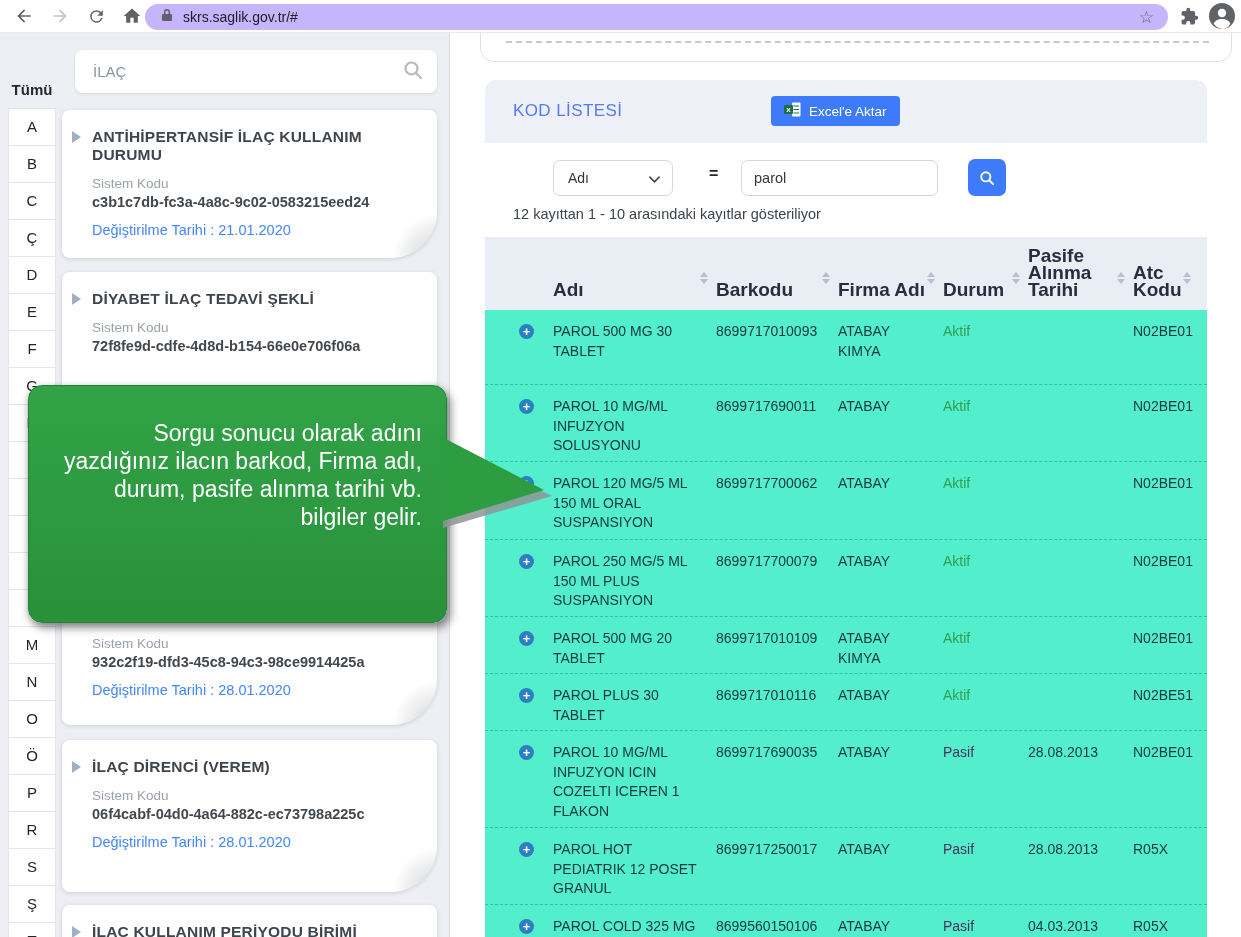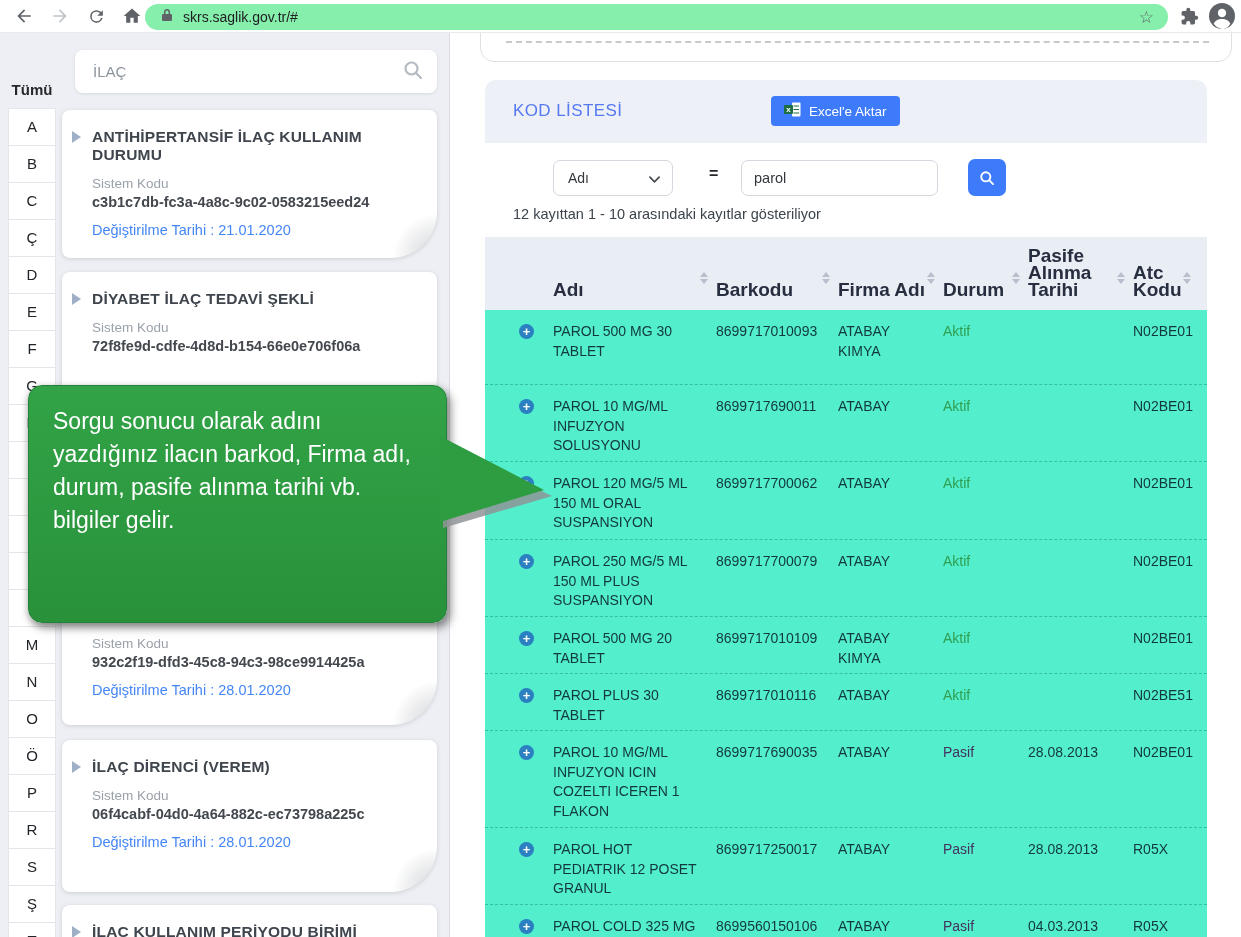--- a/index.html
+++ b/index.html
@@ -5,21 +5,21 @@
   * { margin:0; padding:0; box-sizing:border-box; }
   html,body { width:1241px; height:937px; overflow:hidden; background:#fff;
               font-family:"Liberation Sans", sans-serif; }
   .screen { position:relative; width:1241px; height:937px; background:#fff; overflow:hidden; }
 
   
   .chrome { position:absolute; left:0; top:0; width:1241px; height:33px; background:#fff;
             border-bottom:1px solid #e8eaed; display:flex; align-items:center; z-index:40; }
   .nav-ic { width:24px; height:24px; margin-left:12px; display:flex; align-items:center; justify-content:center; cursor:pointer; }
   .nav-ic svg { display:block; }
-  .url-pill { position:absolute; left:145px; top:4px; width:1023px; height:26px; background:#86efac;
+  .url-pill { position:absolute; left:145px; top:4px; width:1023px; height:26px; background:#c4b5fd;
               border-radius:13px; display:flex; align-items:center; padding:0 10px 0 16px; }
   .url-text { font-size:14px; color:#202124; margin-left:10px; flex:1; }
   .star { font-size:17px; color:#5f6368; margin-right:4px; cursor:pointer; line-height:1; }
   .chrome-right { position:absolute; right:6px; top:3px; display:flex; align-items:center; gap:10px; }
 
   
   .left-panel { position:absolute; left:0; top:33px; width:450px; height:904px;
                 background:#edeff4; border-right:1px solid #d9dcdf; overflow:hidden; z-index:1; }
   .rail { position:absolute; left:8px; top:45px; width:48px; }
   .tumu { text-align:center; font-weight:bold; font-size:15px; color:#26282b; height:24px; line-height:24px; margin-bottom:6px; }
@@ -51,21 +51,21 @@
          border-left:9px solid #9fb0c6; border-top:6px solid transparent; border-bottom:6px solid transparent; }
   .card-title { font-size:15.5px; font-weight:bold; color:#3f454d; letter-spacing:.2px; }
   .sys-label { margin-top:12px; font-size:13.5px; color:#9ba1aa; }
   .sys-code  { margin-top:3px;  font-size:14.5px; font-weight:bold; color:#43484e; }
   .mod-date  { margin-top:12px; font-size:14.5px; color:#4486f5; }
 
   
   .bubble { position:absolute; left:28px; top:385px; width:419px; height:238px; z-index:30;
             background:linear-gradient(180deg,#32a347,#28913a); border:1px solid #23823a; border-radius:14px;
             box-shadow:4px 5px 9px rgba(80,80,80,.6), -1px 2px 6px rgba(110,110,110,.35);
-            color:#fff; text-align:left; font-size:23px; line-height:33px; padding:19px 24px 0; }
+            color:#fff; text-align:right; font-size:23px; line-height:28px; padding:33px 24px 0; }
   .bubble-tail { position:absolute; left:440px; top:428px; width:115px; height:110px; z-index:31; }
 
   
   .right-panel { position:absolute; left:451px; top:33px; width:790px; height:904px; background:#fff; overflow:hidden; z-index:1; }
   .dashed-box { position:absolute; left:29px; top:-63px; width:752px; height:92px; background:#fff;
                 border:1px solid #e1e1e1; border-radius:14px; }
   .dashed-line { position:absolute; left:25px; right:22px; bottom:18px; border-top:2px dashed #c9c9c9; }
 
   .kod-card { position:absolute; left:26px; top:47px; width:722px; height:857px; overflow:hidden;
               border-radius:10px 10px 0 0; background:#fff; display:flex; flex-direction:column;margin-left:8px; }

